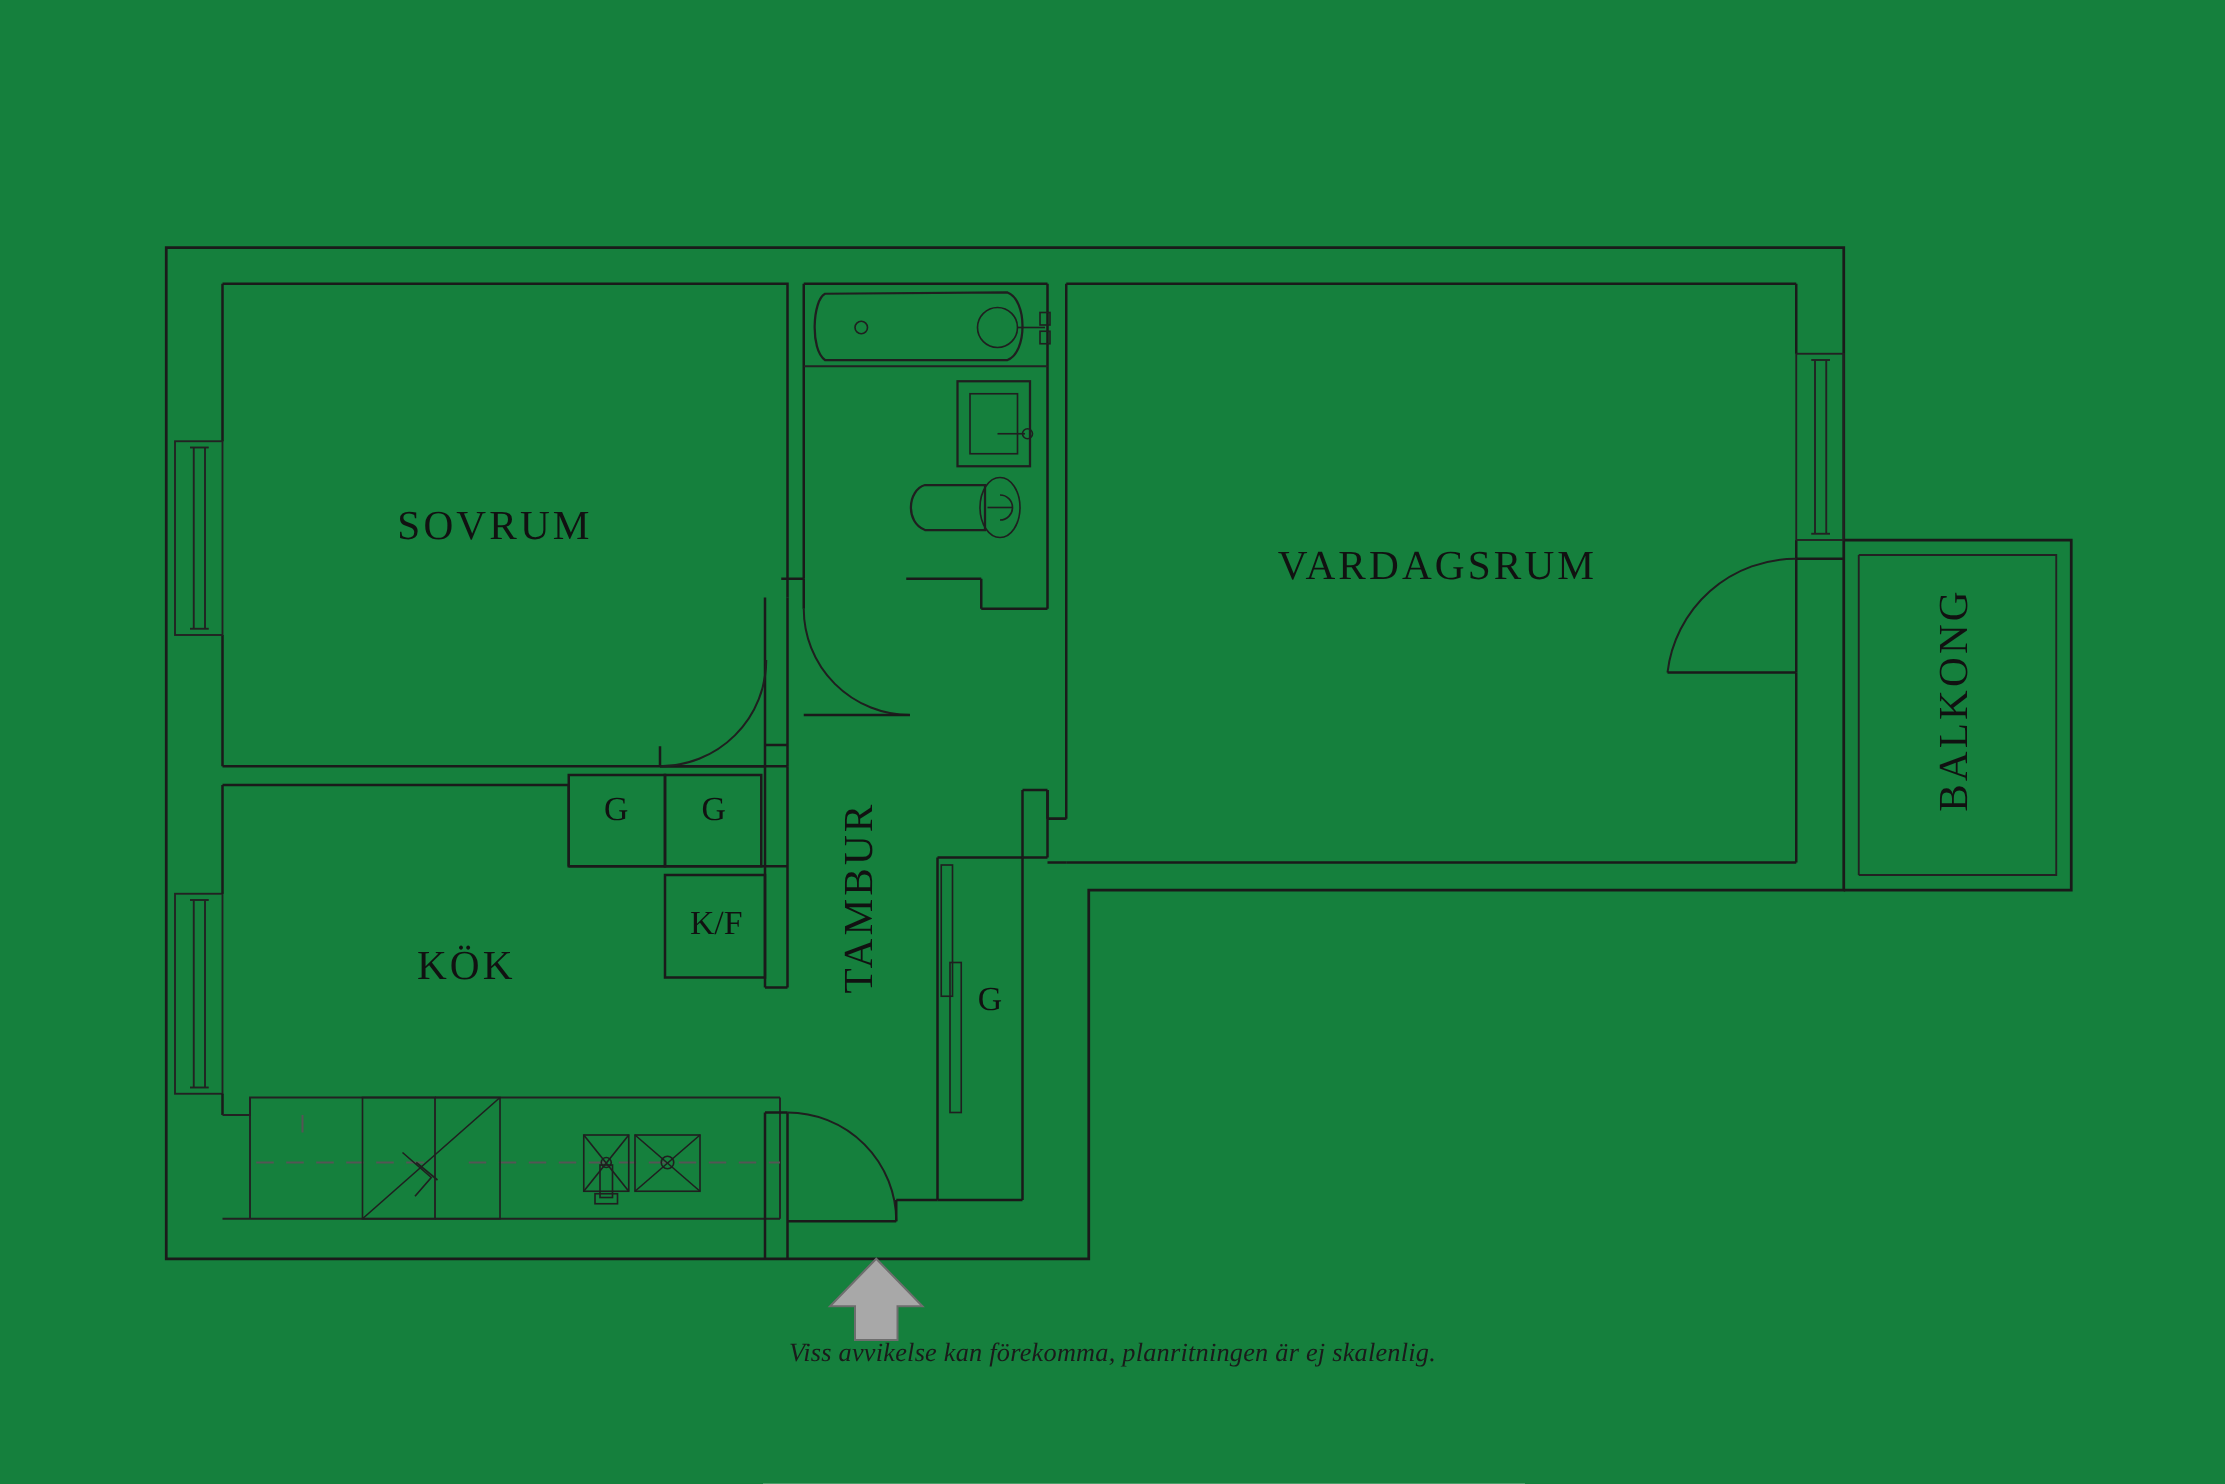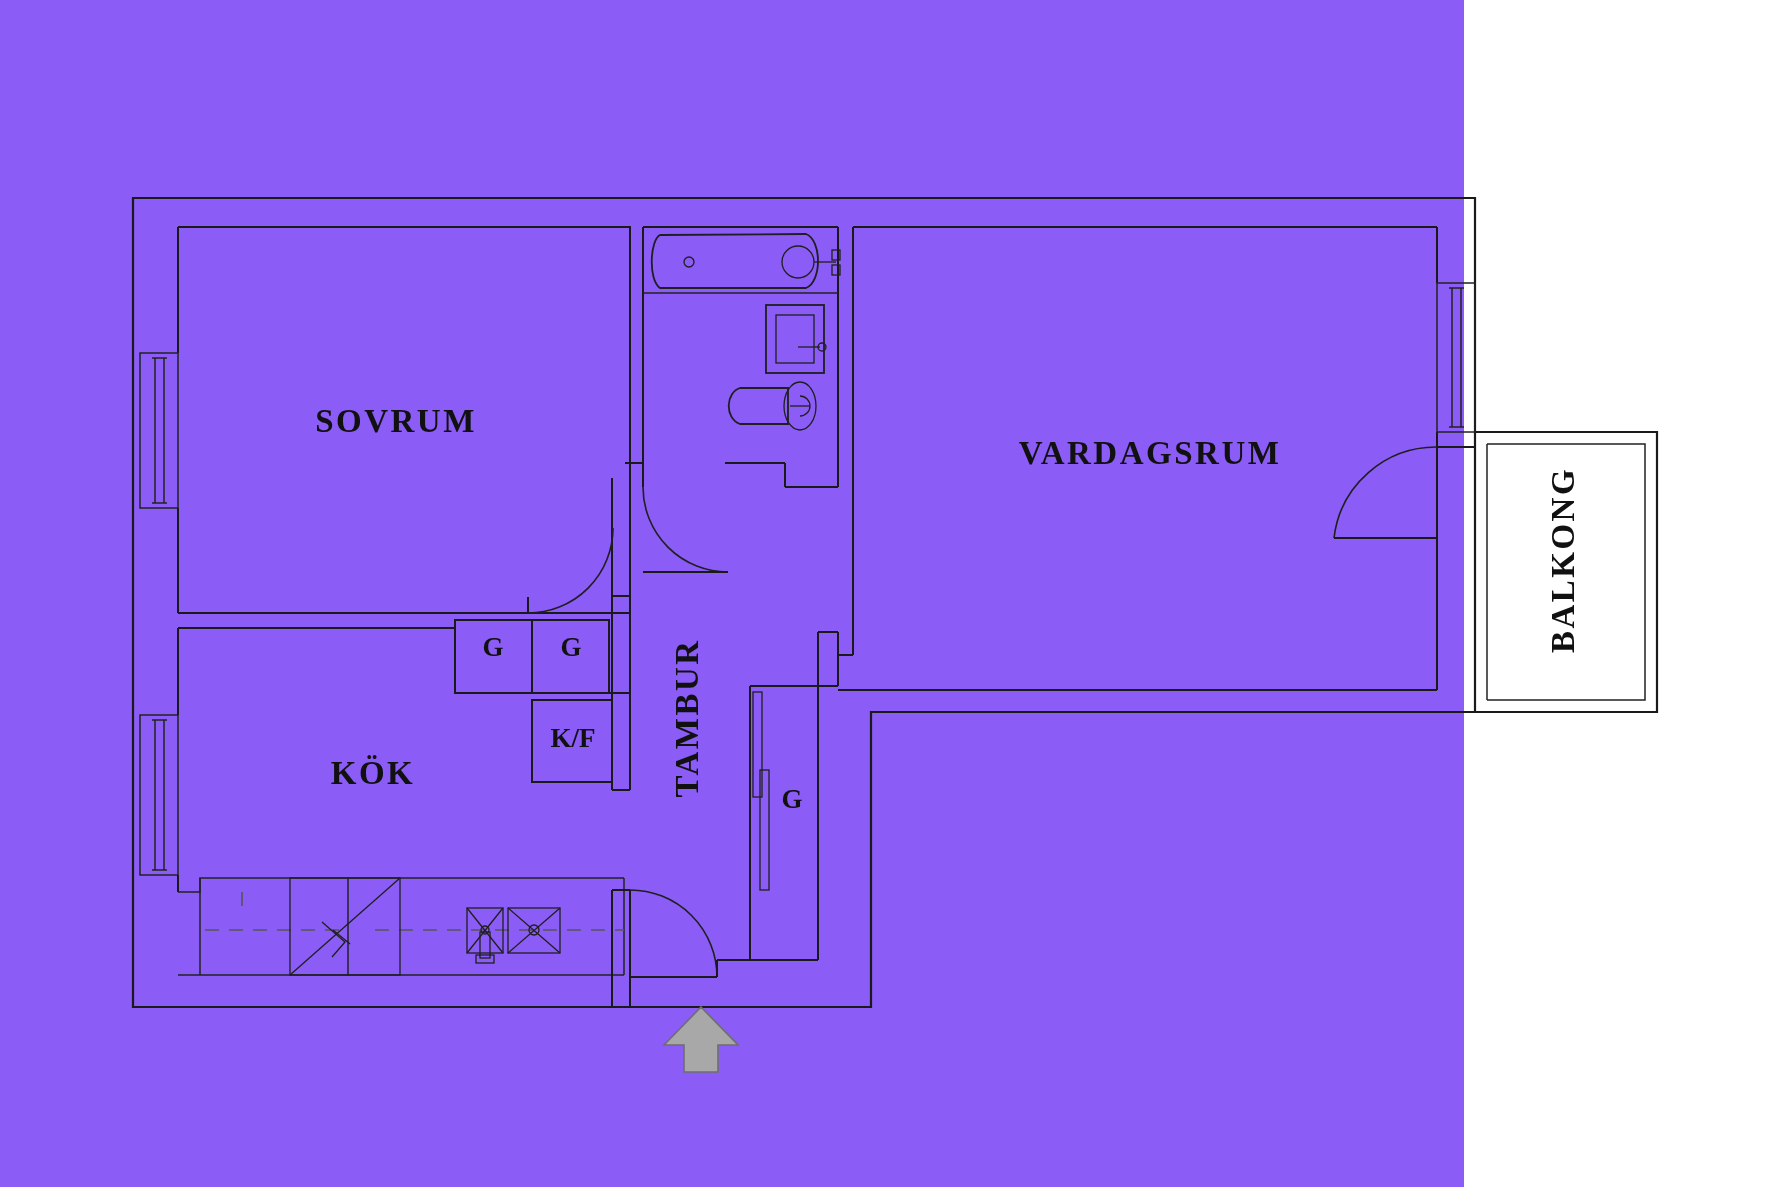--- a/index.html
+++ b/index.html
@@ -8,24 +8,23 @@
     background: #ffffff;
   }
   body {
     width: 1780px;
     height: 1187px;
     font-family: "Liberation Serif", serif;
     overflow: hidden;
   }
   #plan-root {
     position: relative;
-    width: 1464px;
+    width: 1780px;
     height: 1187px;
-    background: #8b5cf6;
-    font-weight: bold;
+    background: #15803d;
   }
   svg#floorplan {
     position: absolute;
     left: 0;
     top: 0;
     width: 1780px;
     height: 1187px;
     display: block;
   }
   .wall-outer {
@@ -354,14 +353,15 @@
         L 718 1045
         L 718 1072
         L 684 1072
         L 684 1045
         L 664 1045
         Z"></path>
     </g>
 
   </svg>
 
+  <div class="caption-text">Viss avvikelse kan förekomma, planritningen är ej skalenlig.</div>
 
 </div>
 
 </body></html>

